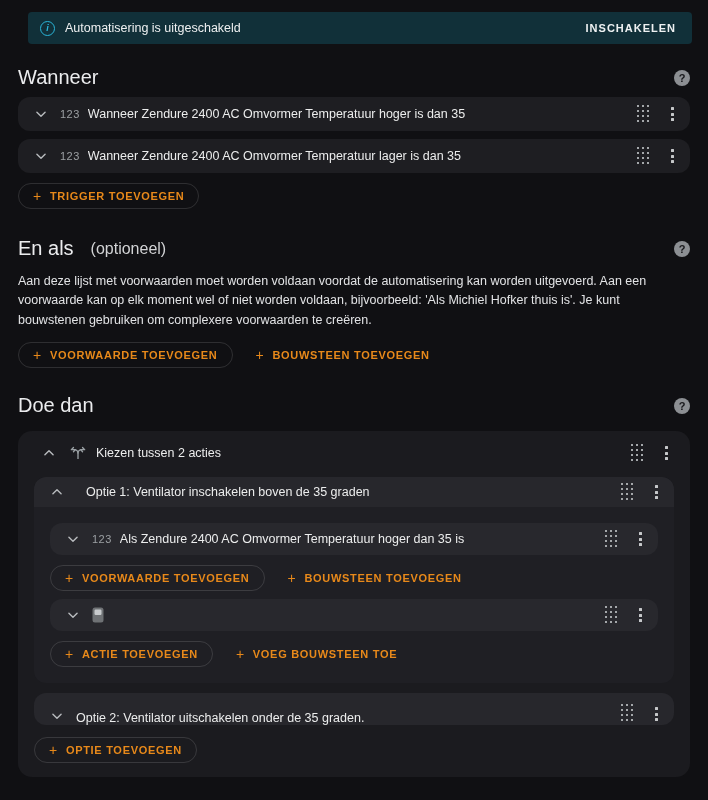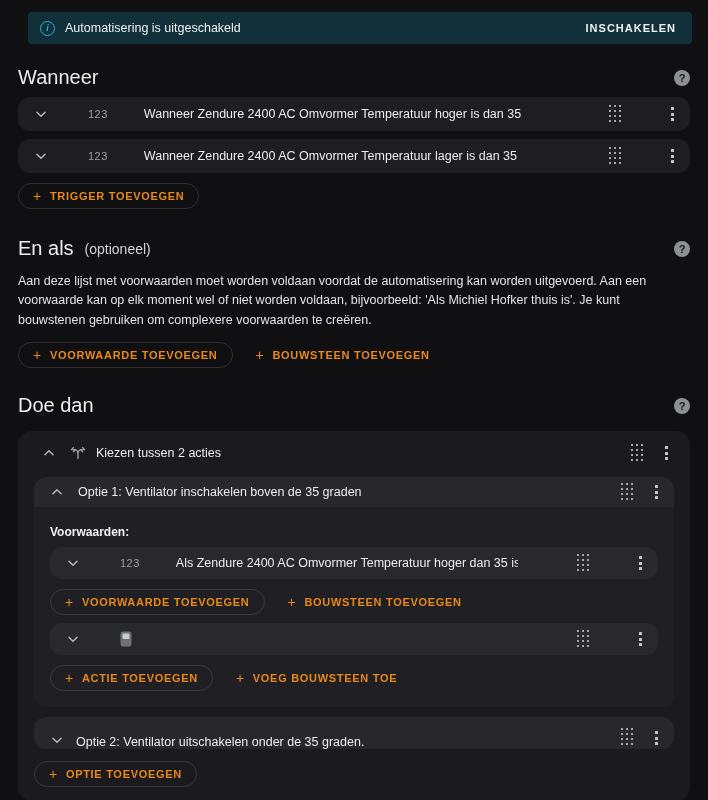--- a/index.html
+++ b/index.html
@@ -28,33 +28,32 @@
   .banner-msg { margin-left:10px; color:#eef0f1; font-size:12.5px; }
   .banner-action {
     margin-left:auto; background:none; border:none; cursor:pointer;
     color:#eef1f2; font-weight:bold; font-size:11px; letter-spacing:1px;
     font-family:inherit; padding:6px 4px;
   }
 
   
   .section-head { display:flex; align-items:center; margin-top:22px; }
   .section-title { font-size:20px; font-weight:400; color:#ebecee; }
-  .optional { font-size:14px; color:#d2d3d5; margin-left:11px; }
+  .optional { font-size:16px; color:#d2d3d5; margin-left:17px; }
   .help-icon {
     margin-left:auto; width:16px; height:16px; border-radius:50%;
     background:#8c8f93; color:#17171a; font-size:11px; font-weight:bold;
     display:flex; align-items:center; justify-content:center; cursor:pointer;
   }
 
   
   .row {
     height:34px; background:#1e1e22; border-radius:12px;
     display:flex; align-items:center; padding:0 10px 0 14px;
     margin-top:8px;
-    gap:28px;
   }
   .chev { flex:none; display:flex; cursor:pointer; padding:2px; }
   .num-icon { color:#9ca0a3; font-size:11px; margin:0 8px 0 10px; letter-spacing:0.5px; flex:none; }
   .row-label { color:#eceded; font-size:12.5px; white-space:nowrap; overflow:hidden; }
   .row-spacer { flex:1; }
   .drag-grid {
     flex:none; display:grid; grid-template-columns:repeat(3,3px);
     grid-auto-rows:3px; gap:2px; cursor:grab; padding:3px;
   }
   .drag-grid i { background:#a4a7aa; width:2.2px; height:2.2px; }
@@ -244,21 +243,21 @@
         </span>
     </div>
 
     <div class="option-card">
       <div class="option-header">
         <span class="chev">
             <svg width="14" height="14" viewBox="0 0 24 24">
               <path d="M5 15l7-7 7 7" fill="none" stroke="#b8bbbe" stroke-width="2.4" stroke-linecap="round" stroke-linejoin="round"></path>
             </svg>
           </span>
-        <span class="row-label" style="margin-left:12px;text-align:right;">Optie 1: Ventilator inschakelen boven de 35 graden</span>
+        <span class="row-label" style="margin-left:20px;text-align:right;">Optie 1: Ventilator inschakelen boven de 35 graden</span>
         <span class="row-spacer"></span>
         <span class="drag-grid">
             <i></i>
             <i></i>
             <i></i>
             <i></i>
             <i></i>
             <i></i>
             <i></i>
             <i></i>
@@ -268,21 +267,20 @@
             <i></i>
           </span>
         <span class="kebab">
             <i></i>
             <i></i>
             <i></i>
           </span>
       </div>
 
       <div class="option-body">
-        <div class="sub-label">Voorwaarden:</div>
 
         <div class="row">
           <span class="chev">
               <svg width="14" height="14" viewBox="0 0 24 24">
                 <path d="M5 9l7 7 7-7" fill="none" stroke="#b8bbbe" stroke-width="2.4" stroke-linecap="round" stroke-linejoin="round"></path>
               </svg>
             </span>
           <span class="num-icon">123</span>
           <span class="row-label">Als Zendure 2400 AC Omvormer Temperatuur hoger dan 35 is</span>
           <span class="row-spacer"></span>

